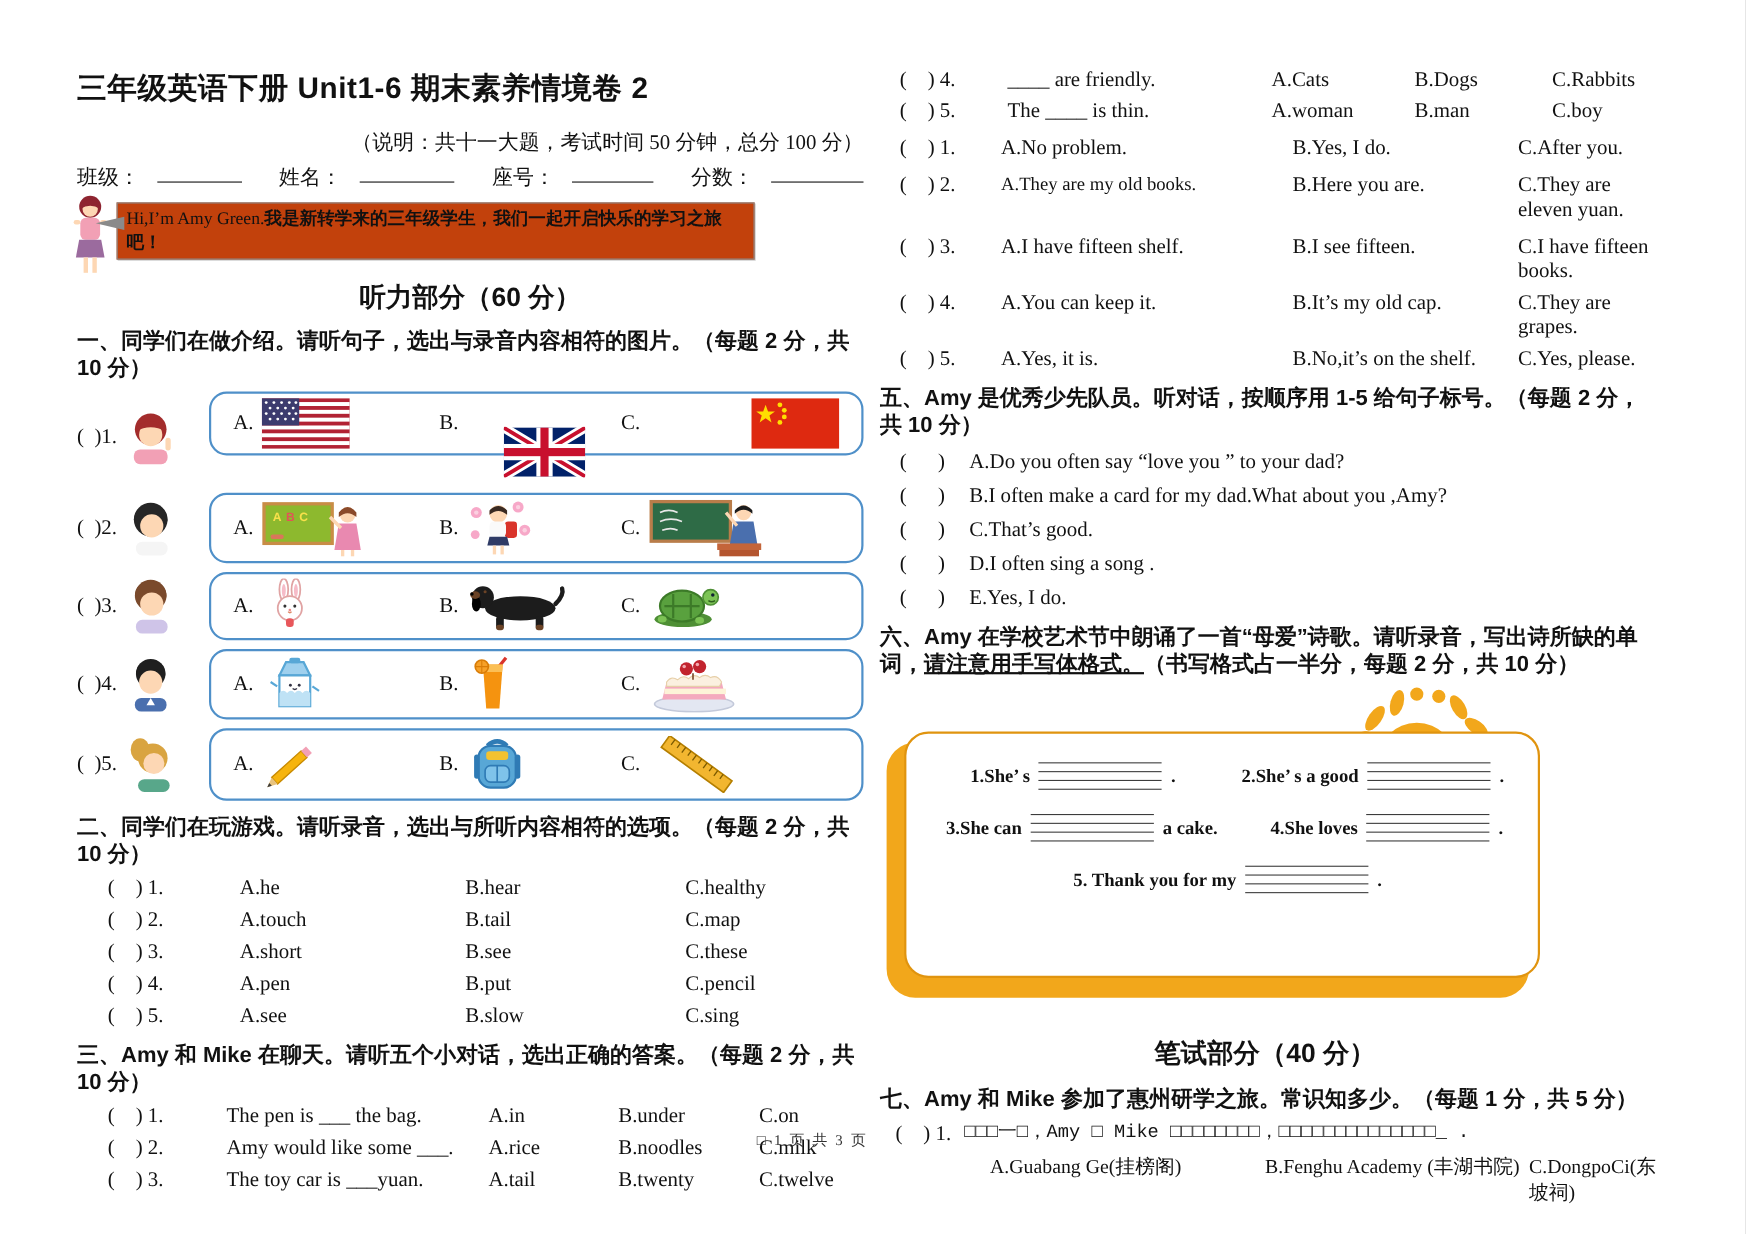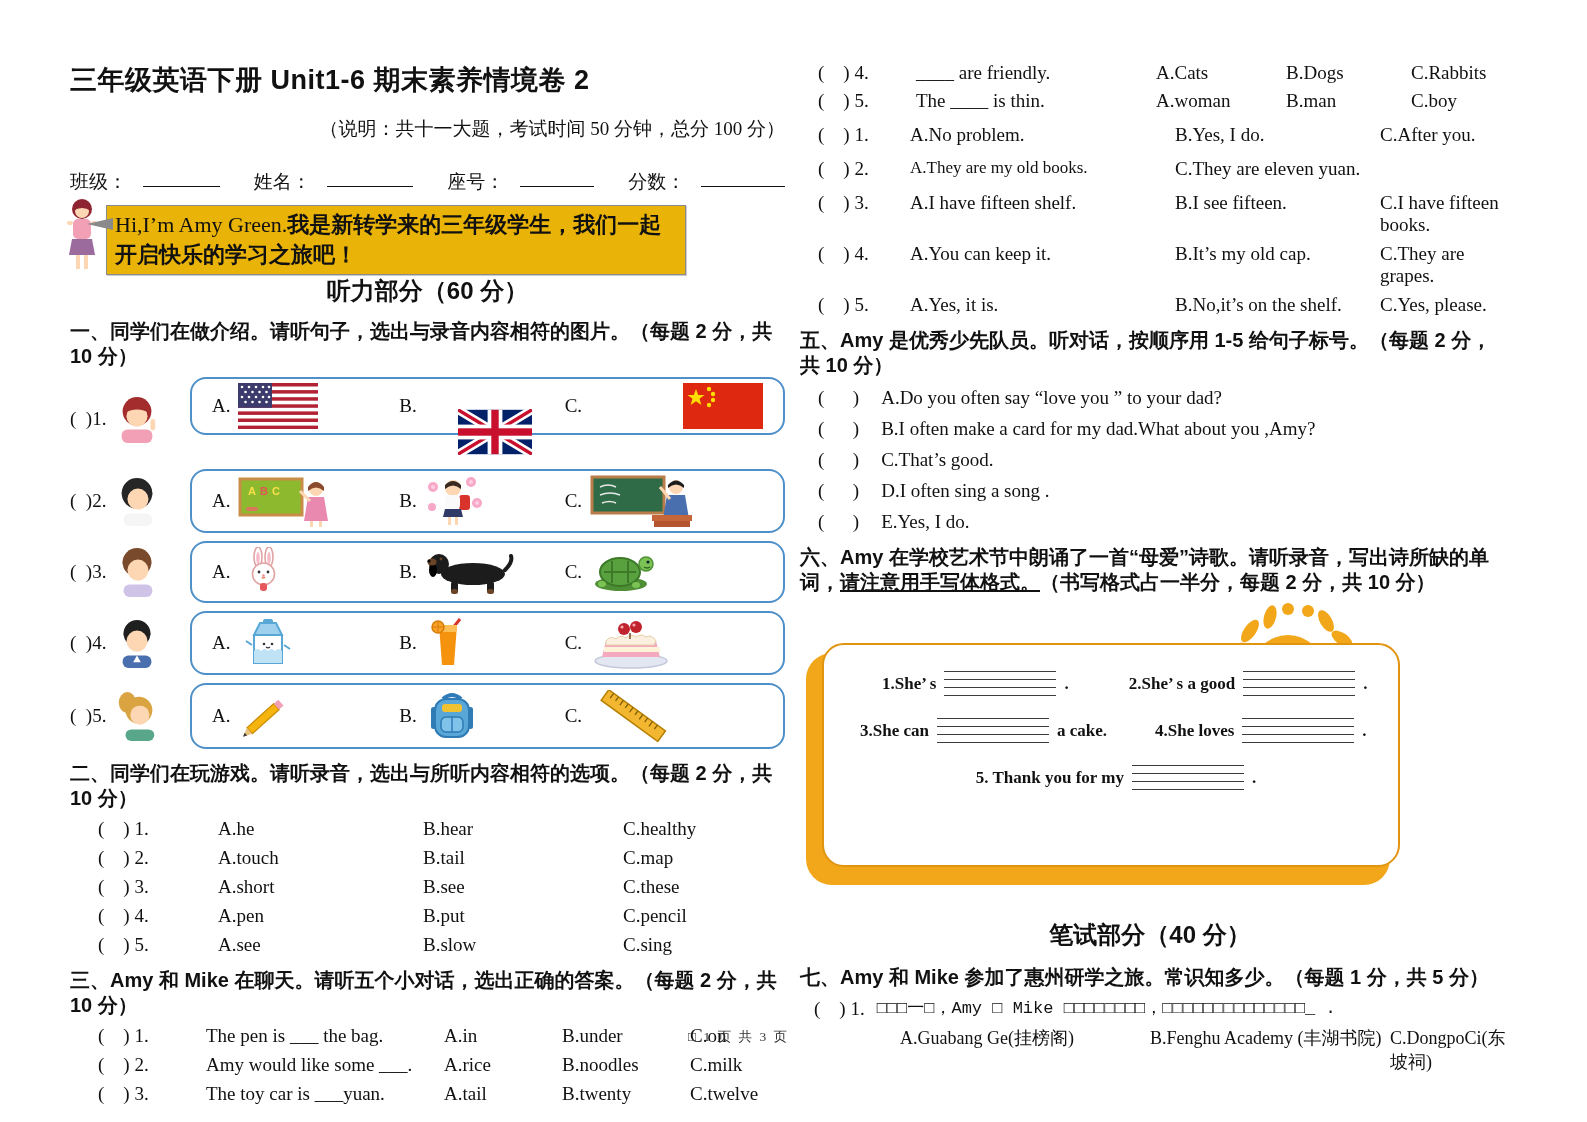--- a/index.html
+++ b/index.html
@@ -4,26 +4,26 @@
 <style>
   * { margin:0; padding:0; box-sizing:border-box; }
   body { background:#888; font-family:"Liberation Serif", serif; }
   #page { position:relative; width:1587px; height:1122px; background:#ffffff; overflow:hidden; color:#111; }
   .col { position:absolute; top:62px; }
   #col-left  { left:70px;  width:715px; }
   #col-right { left:800px; width:700px; }
 
   .doc-title { font-family:"Liberation Sans", sans-serif; font-weight:bold; font-size:27px; letter-spacing:0.5px; }
   .note-line { text-align:right; font-size:19px; margin-top:18px; }
-  .fields { display:flex; margin-top:27px; font-size:19px; gap:16px; }
+  .fields { display:flex; margin-top:6px; font-size:19px; gap:16px; }
   .field { white-space:nowrap; }
   .blank { display:inline-block; border-bottom:1.6px solid #111; height:18px; vertical-align:bottom; }
   .speech-wrap { position:relative; margin-top:6px; height:60px; }
   .amy-figure { position:absolute; left:-6px; top:-4px; }
-  .bubble { position:absolute; left:36px; top:4px; width:580px; border:1.4px solid #8a8a8a; background:#eab308; padding:4px 8px; font-size:22px; font-weight:bold; box-shadow:1px 1px 0 #ccc; }
+  .bubble { position:absolute; left:36px; top:4px; width:580px; border:1.4px solid #8a8a8a; background:#c2410c; padding:4px 8px; font-size:16px; font-weight:bold; box-shadow:1px 1px 0 #ccc; }
   .bubble .en { font-weight:normal; font-family:"Liberation Serif",serif; }
   .bubble:before { content:""; position:absolute; left:-26px; top:12px; border:6px solid transparent; border-right:26px solid #8a8a8a; }
   .part-header { text-align:center; font-family:"Liberation Sans",sans-serif; font-weight:bold; font-size:24px; margin-top:14px; }
 
   .sec-title { font-family:"Liberation Sans",sans-serif; font-weight:bold; font-size:20px; line-height:1.25; margin-top:12px; }
   .sec-title .norm { font-weight:bold; }
 
   
   .s1row { display:flex; align-items:center; margin-top:8px; position:relative; }
   .s1left { width:120px; display:flex; align-items:center; gap:8px; font-size:19px; }
@@ -533,20 +533,21 @@
 
     <div class="mcq4">
         <span class="qnum">(    ) 1.</span>
         <span>A.No problem.</span>
         <span>B.Yes, I do.</span>
         <span>C.After you.</span>
       </div>
     <div class="mcq4">
         <span class="qnum">(    ) 2.</span>
         <span style="font-size:17px">A.They are my old books.</span>
+        <span>B.Here you are.</span>
         <span>C.They are eleven yuan.</span>
       </div>
     <div class="mcq4">
         <span class="qnum">(    ) 3.</span>
         <span>A.I have fifteen shelf.</span>
         <span>B.I see fifteen.</span>
         <span>C.I have fifteen books.</span>
       </div>
     <div class="mcq4" style="margin-top:7px">
         <span class="qnum">(    ) 4.</span>

